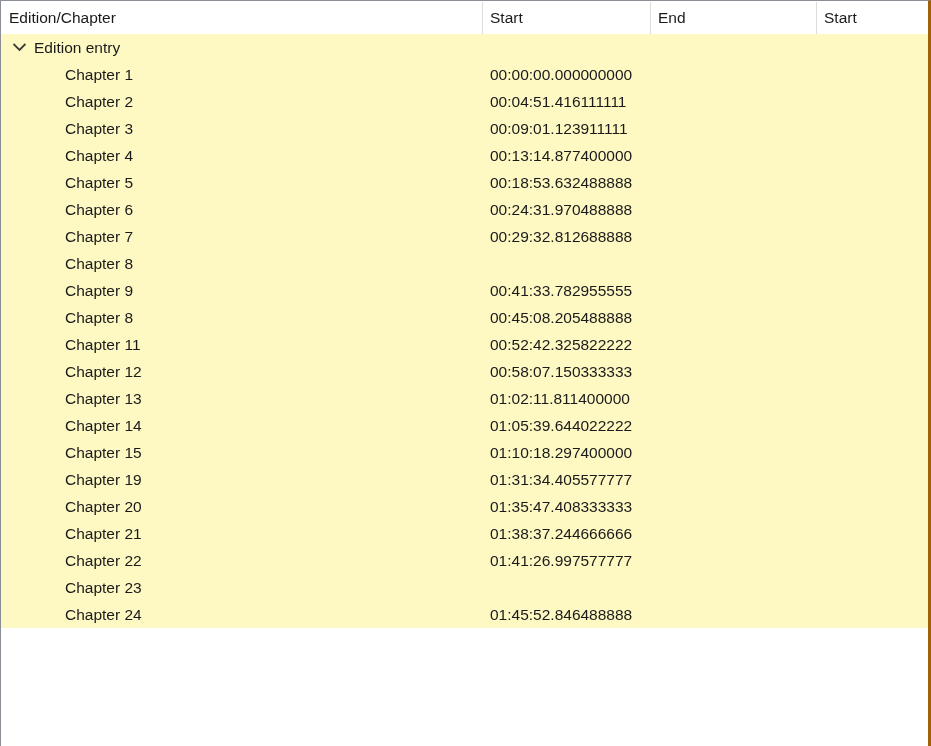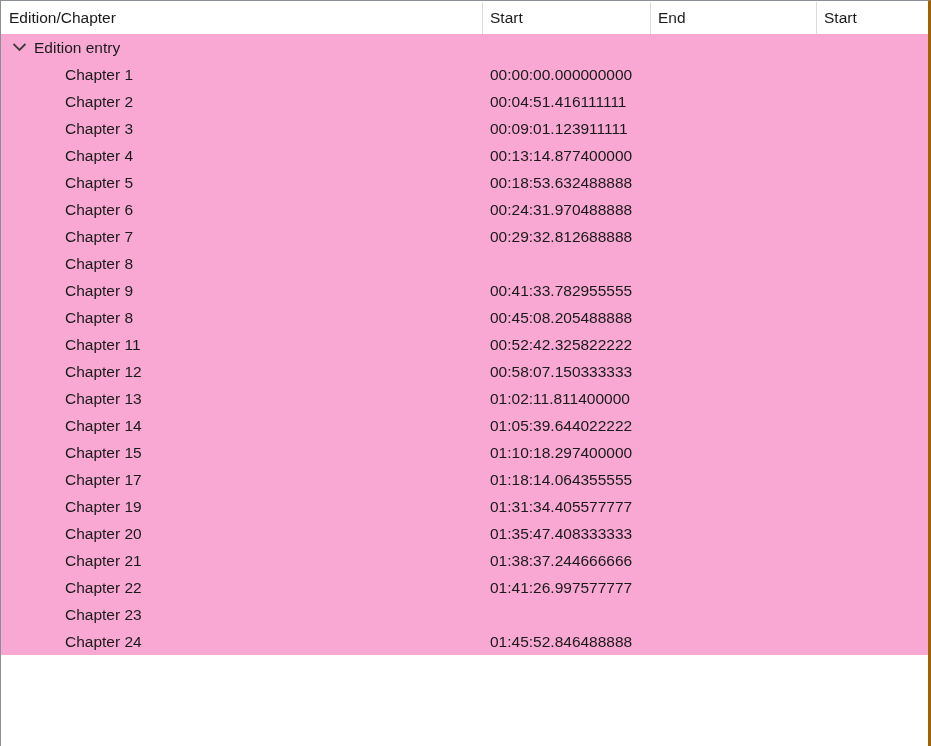--- a/index.html
+++ b/index.html
@@ -57,21 +57,21 @@
     height: 32px;
     background: #dcdcdc;
   }
   .hdr-sep.s1 { left: 481px; }
   .hdr-sep.s2 { left: 649px; }
   .hdr-sep.s3 { left: 815px; }
 
   
   .tree-body {
     position: relative;
-    background: #f9a8d4;
+    background: #fef9c3;
   }
 
   .tree-row {
     position: relative;
     height: 27px;
     display: block;
     white-space: nowrap;
   }
 
   .cell {
@@ -225,26 +225,20 @@
           <div class="cell cell-end"></div>
           <div class="cell cell-flags"></div>
         </div>
         <div class="tree-row">
           <div class="cell cell-name-child">Chapter 15</div>
           <div class="cell cell-start">01:10:18.297400000</div>
           <div class="cell cell-end"></div>
           <div class="cell cell-flags"></div>
         </div>
         <div class="tree-row">
-          <div class="cell cell-name-child">Chapter 17</div>
-          <div class="cell cell-start">01:18:14.064355555</div>
-          <div class="cell cell-end"></div>
-          <div class="cell cell-flags"></div>
-        </div>
-        <div class="tree-row">
           <div class="cell cell-name-child">Chapter 19</div>
           <div class="cell cell-start">01:31:34.405577777</div>
           <div class="cell cell-end"></div>
           <div class="cell cell-flags"></div>
         </div>
         <div class="tree-row">
           <div class="cell cell-name-child">Chapter 20</div>
           <div class="cell cell-start">01:35:47.408333333</div>
           <div class="cell cell-end"></div>
           <div class="cell cell-flags"></div>

